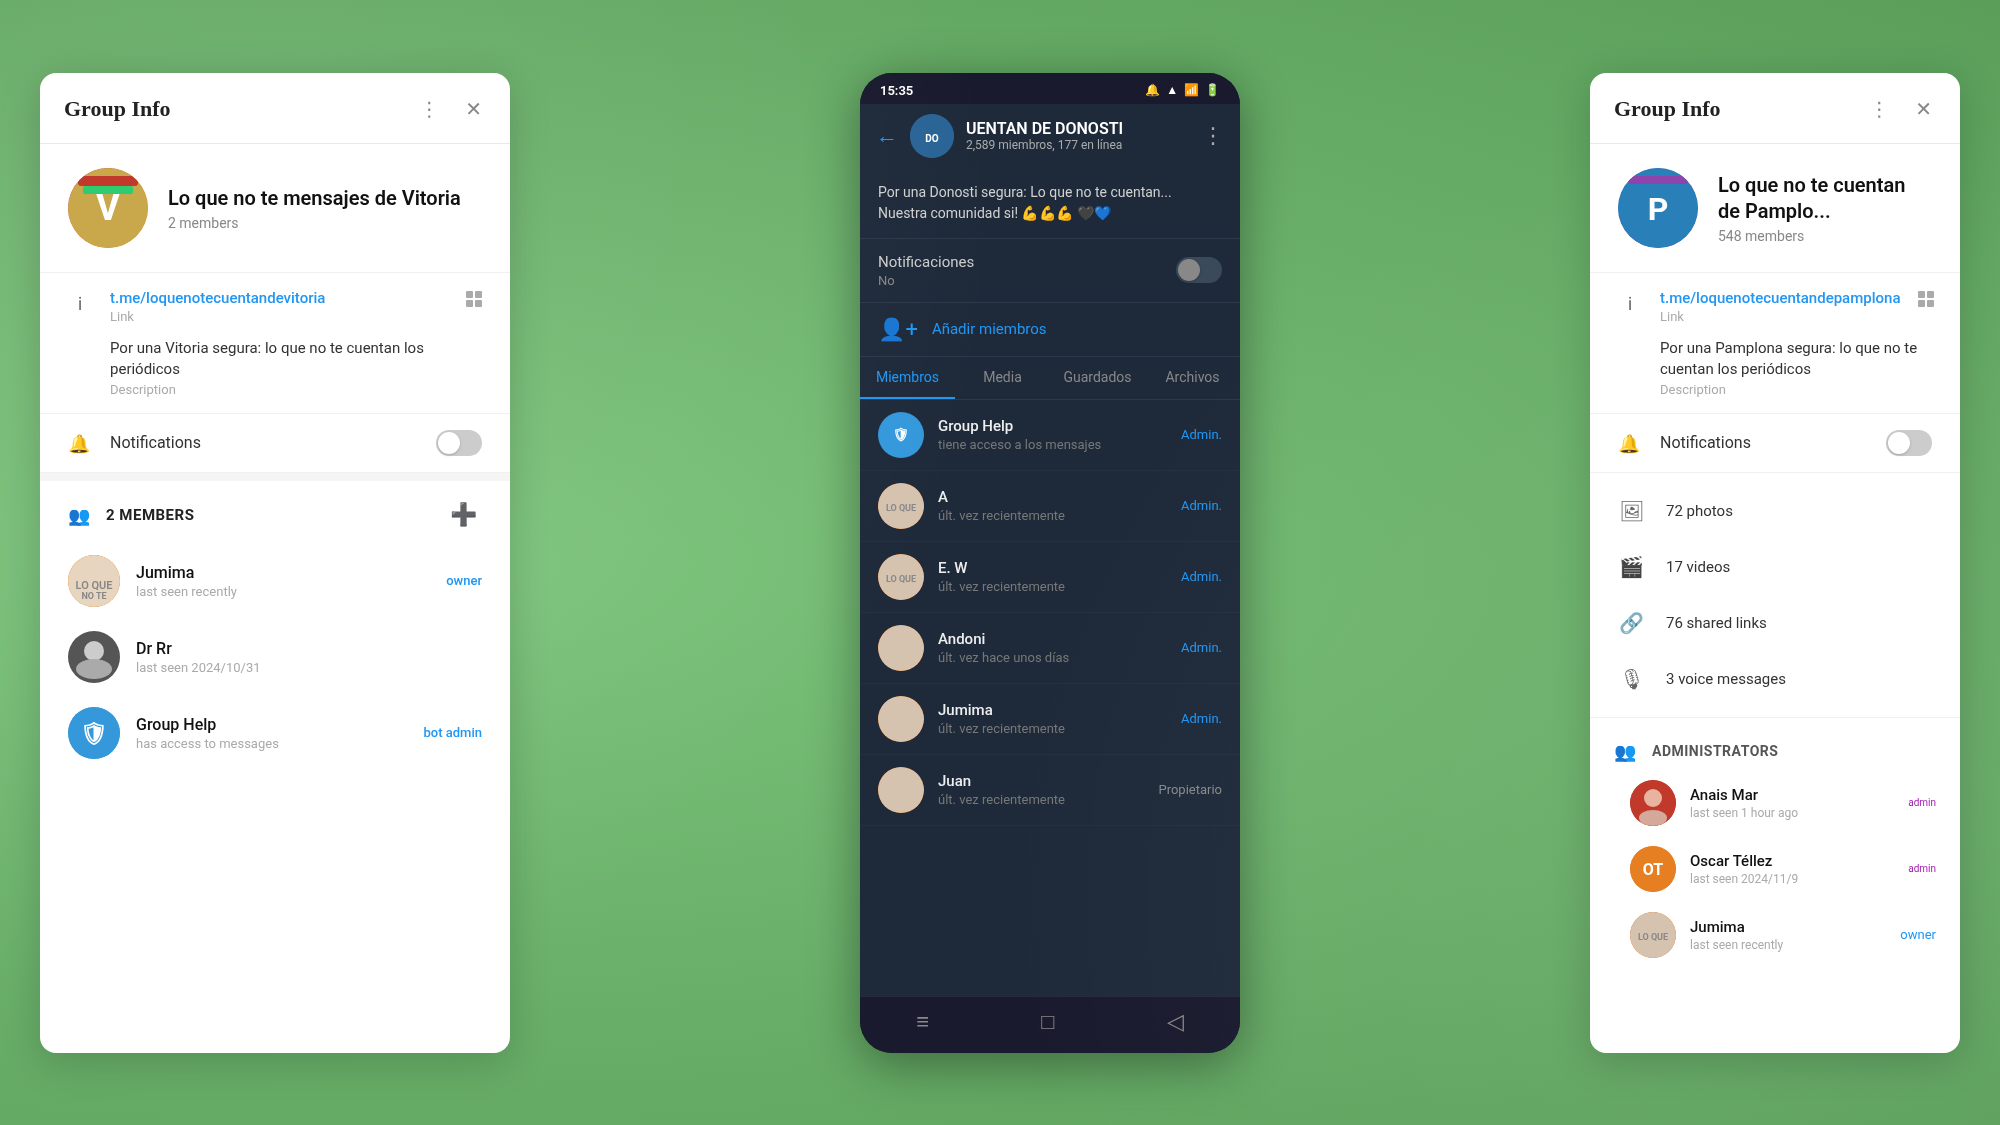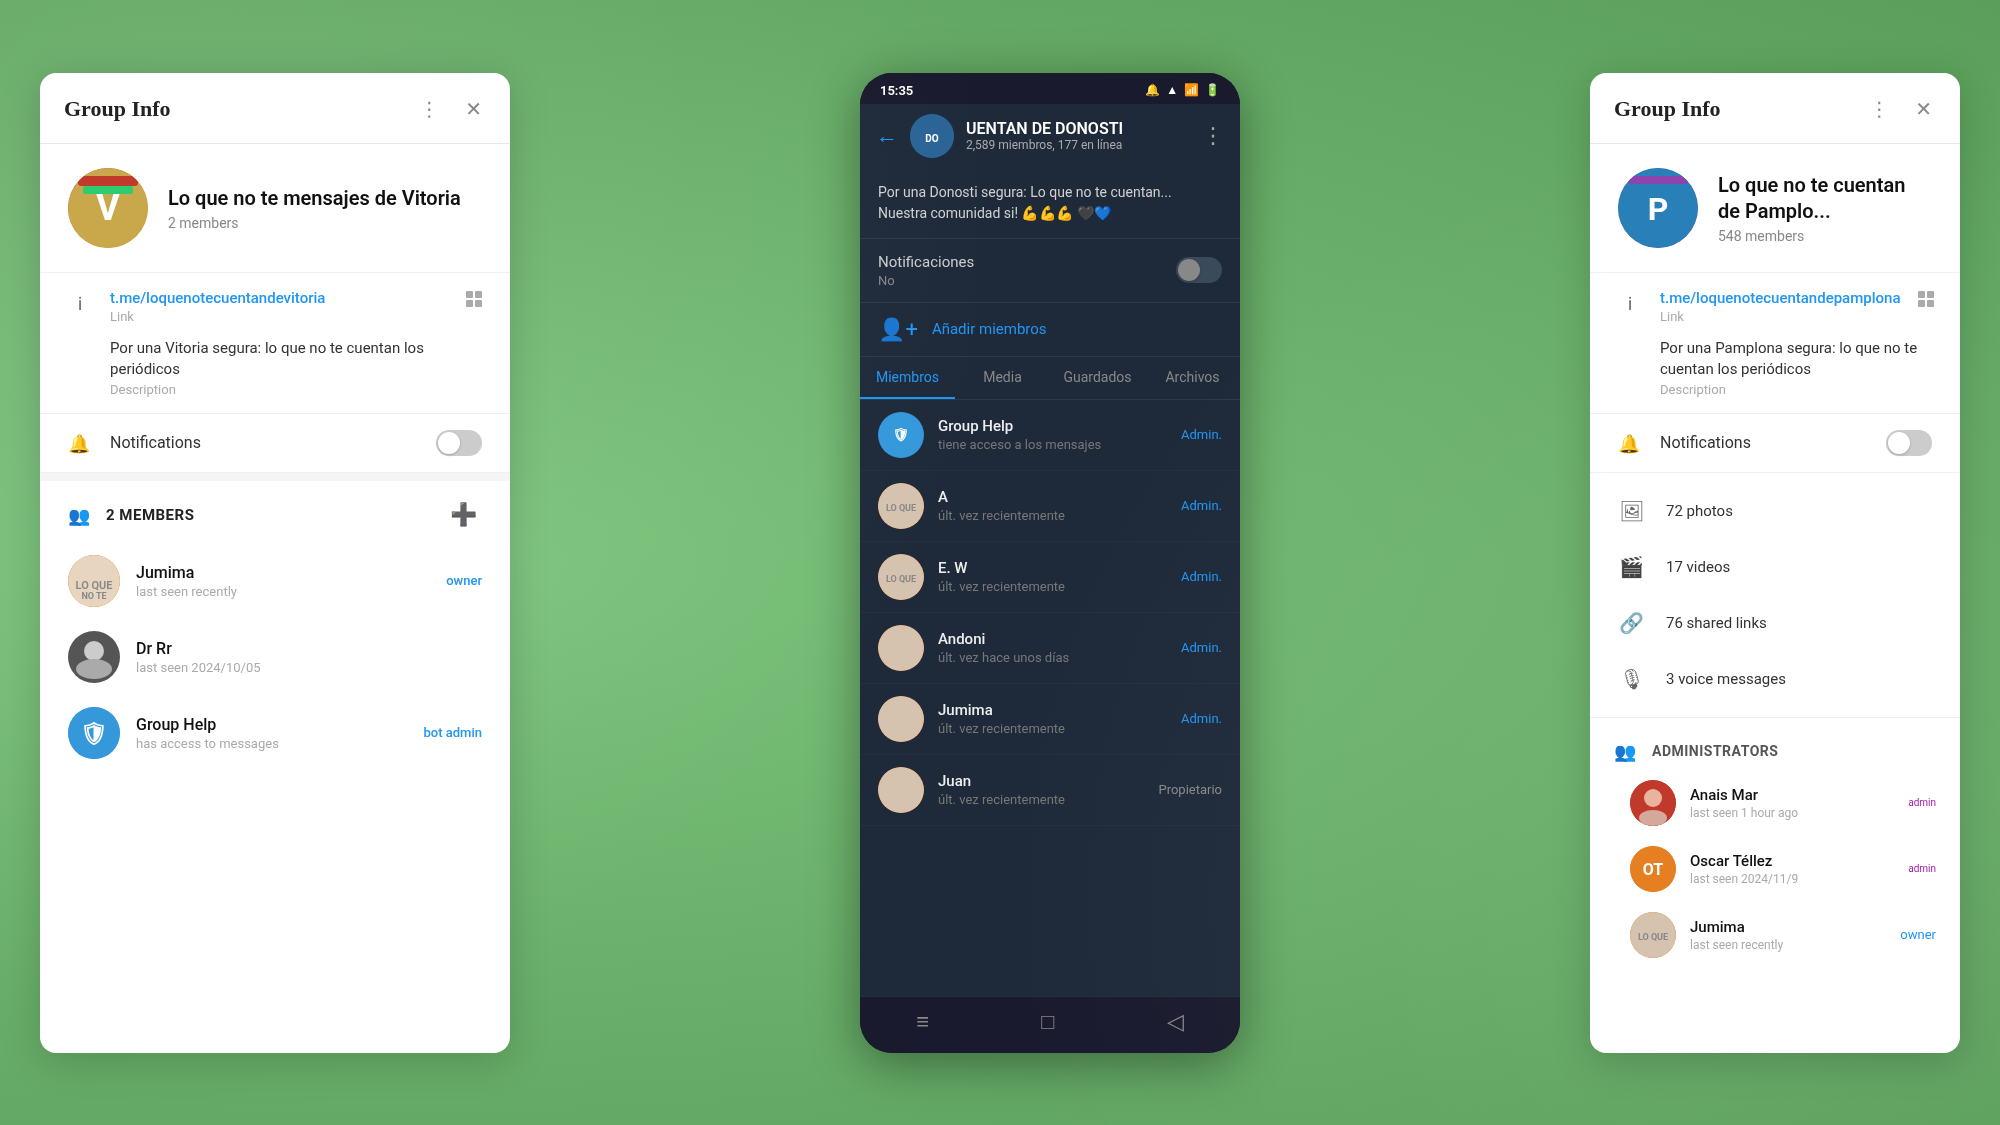--- a/index.html
+++ b/index.html
@@ -653,21 +653,21 @@
 
   <div class="member-row">
     <div class="member-avatar" style="background: #555; overflow:hidden;">
       <svg width="52" height="52" viewBox="0 0 52 52">
           <circle cx="26" cy="20" r="10" fill="#ccc"></circle>
           <ellipse cx="26" cy="38" rx="18" ry="10" fill="#aaa"></ellipse>
         </svg>
     </div>
     <div class="member-info">
       <div class="member-name">Dr Rr</div>
-      <div class="member-status">last seen 2024/10/05</div>
+      <div class="member-status">last seen 2024/10/31</div>
     </div>
     <span class="member-badge"></span>
   </div>
 
   <div class="member-row">
     <div class="member-avatar" style="background: #3498db;">
       <svg width="52" height="52" viewBox="0 0 52 52">
           <circle cx="26" cy="26" r="26" fill="#3498db"></circle>
           <text x="26" y="34" text-anchor="middle" font-size="22" fill="#fff">🛡</text>
         </svg>

